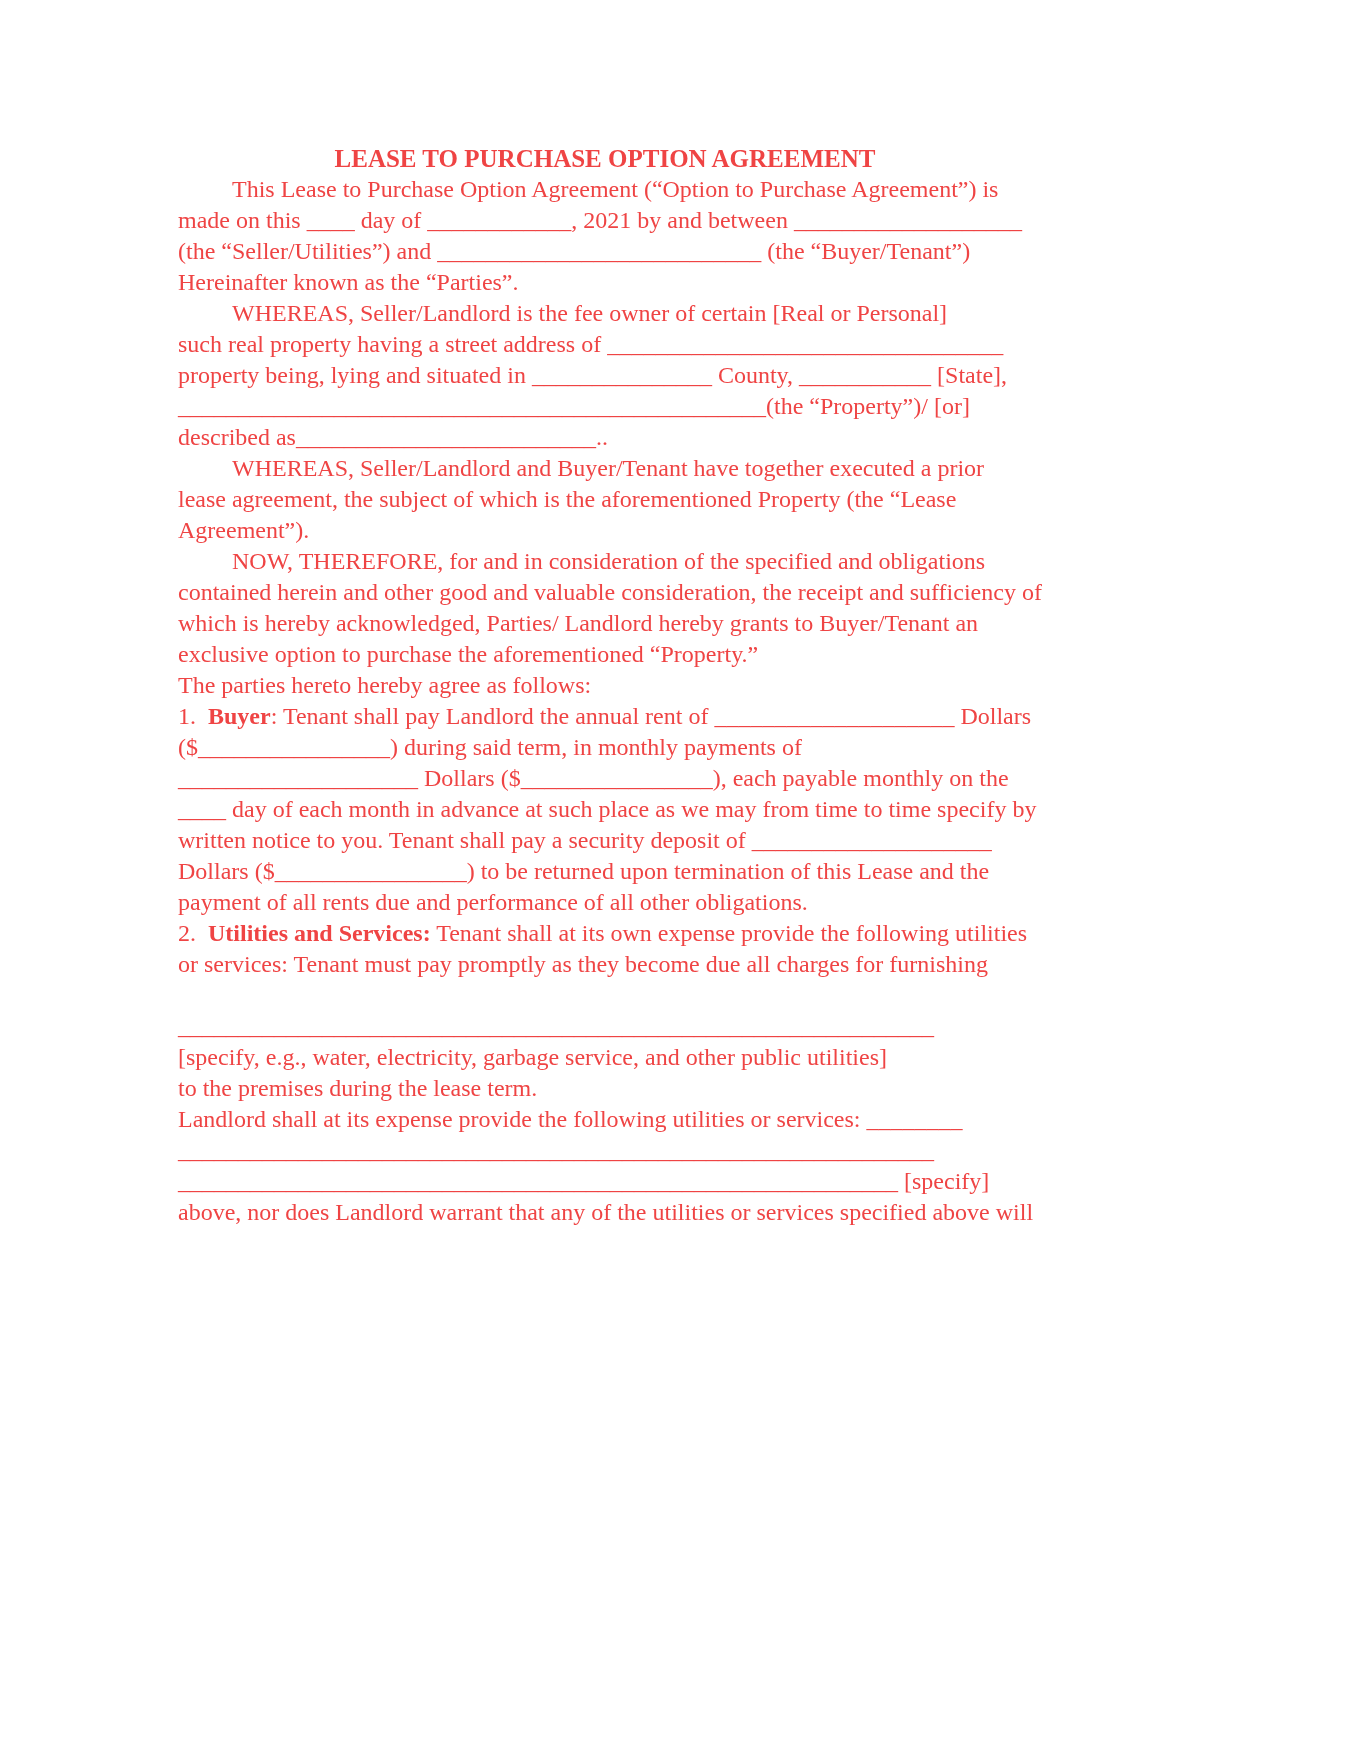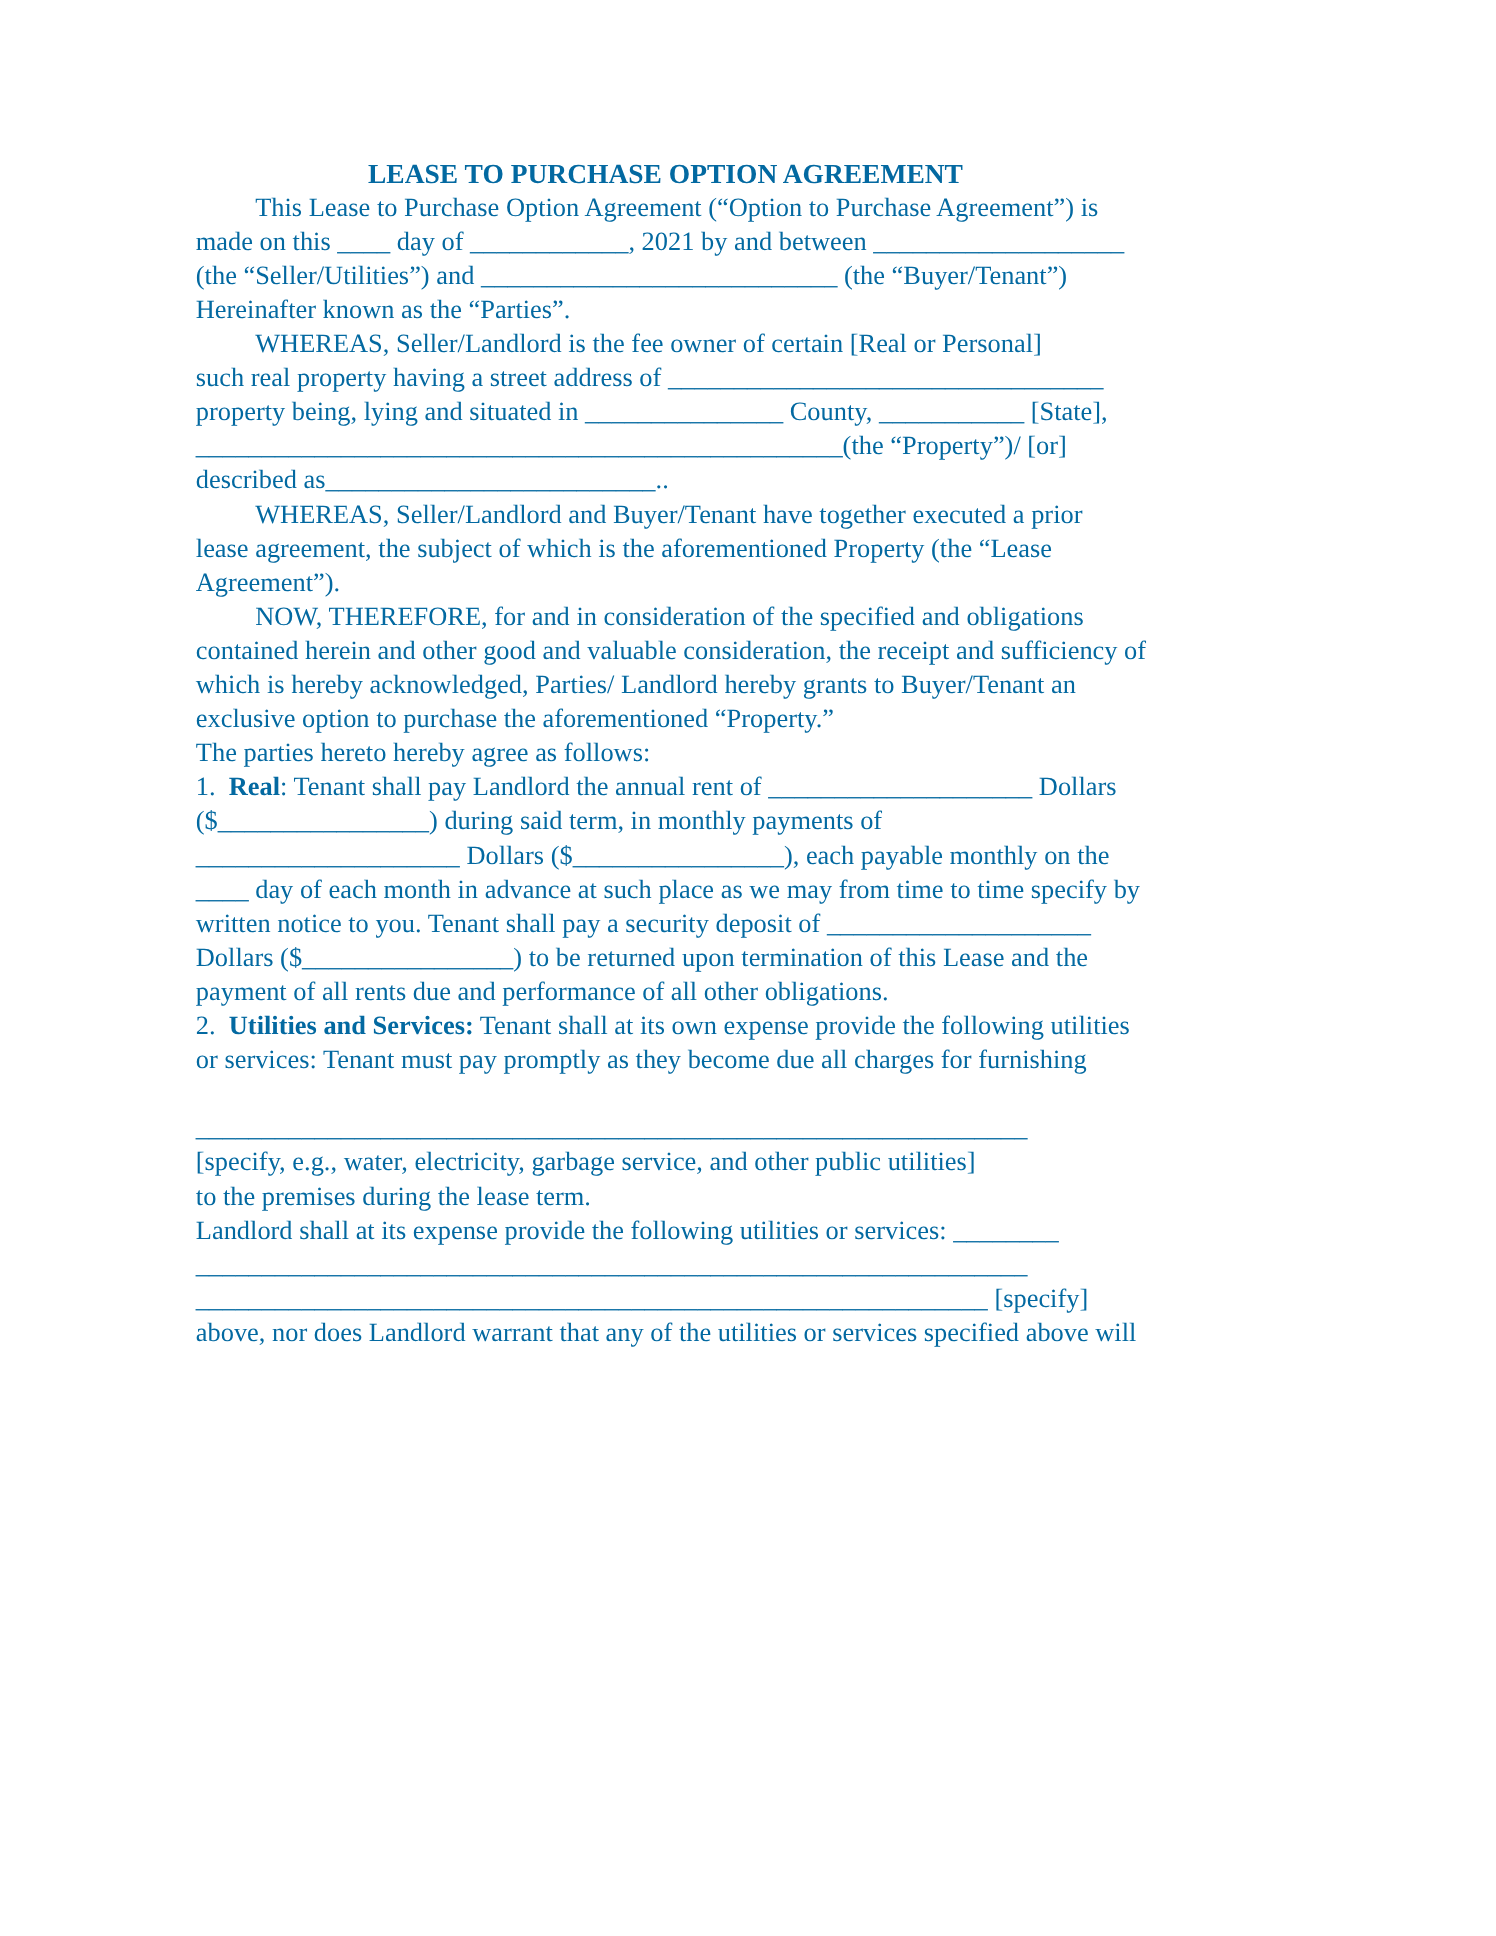--- a/index.html
+++ b/index.html
@@ -10,21 +10,21 @@
   #page {
     position: relative;
     width: 1360px;
     height: 1760px;
     box-sizing: border-box;
     padding: 143px 328px 0 178px;
     background: #ffffff;
     font-family: "Liberation Serif", "DejaVu Serif", serif;
     font-size: 24px;
     line-height: 31px;
-    color: #0369a1;
+    color: #ef4444;
     overflow: hidden;
   }
   .title {
     font-weight: 700;
     text-align: center;
     font-size: 25px;
   }
   .para { }
   .line { white-space: pre; min-height: 31px; }
   .indent { padding-left: 54px; }
@@ -57,21 +57,21 @@
       <div class="para">
         <div class="line indent"><span>NOW, THEREFORE, for and in consideration of the specified and obligations</span></div>
         <div class="line"><span>contained herein and other good and valuable consideration, the receipt and sufficiency of</span></div>
         <div class="line"><span>which is hereby acknowledged, Parties/ Landlord hereby grants to Buyer/Tenant an</span></div>
         <div class="line"><span>exclusive option to purchase the aforementioned “Property.”</span></div>
       </div>
       <div class="para">
         <div class="line"><span>The parties hereto hereby agree as follows:</span></div>
       </div>
       <div class="para">
-        <div class="line"><span>1.  </span><span class="bold">Real</span><span>: Tenant shall pay Landlord the annual rent of ____________________ Dollars</span></div>
+        <div class="line"><span>1.  </span><span class="bold">Buyer</span><span>: Tenant shall pay Landlord the annual rent of ____________________ Dollars</span></div>
         <div class="line"><span>($________________) during said term, in monthly payments of</span></div>
         <div class="line"><span>____________________ Dollars ($________________), each payable monthly on the</span></div>
         <div class="line"><span>____ day of each month in advance at such place as we may from time to time specify by</span></div>
         <div class="line"><span>written notice to you. Tenant shall pay a security deposit of ____________________</span></div>
         <div class="line"><span>Dollars ($________________) to be returned upon termination of this Lease and the</span></div>
         <div class="line"><span>payment of all rents due and performance of all other obligations.</span></div>
       </div>
       <div class="para">
         <div class="line"><span>2.  </span><span class="bold">Utilities and Services:</span><span> Tenant shall at its own expense provide the following utilities</span></div>
         <div class="line"><span>or services: Tenant must pay promptly as they become due all charges for furnishing</span></div>

